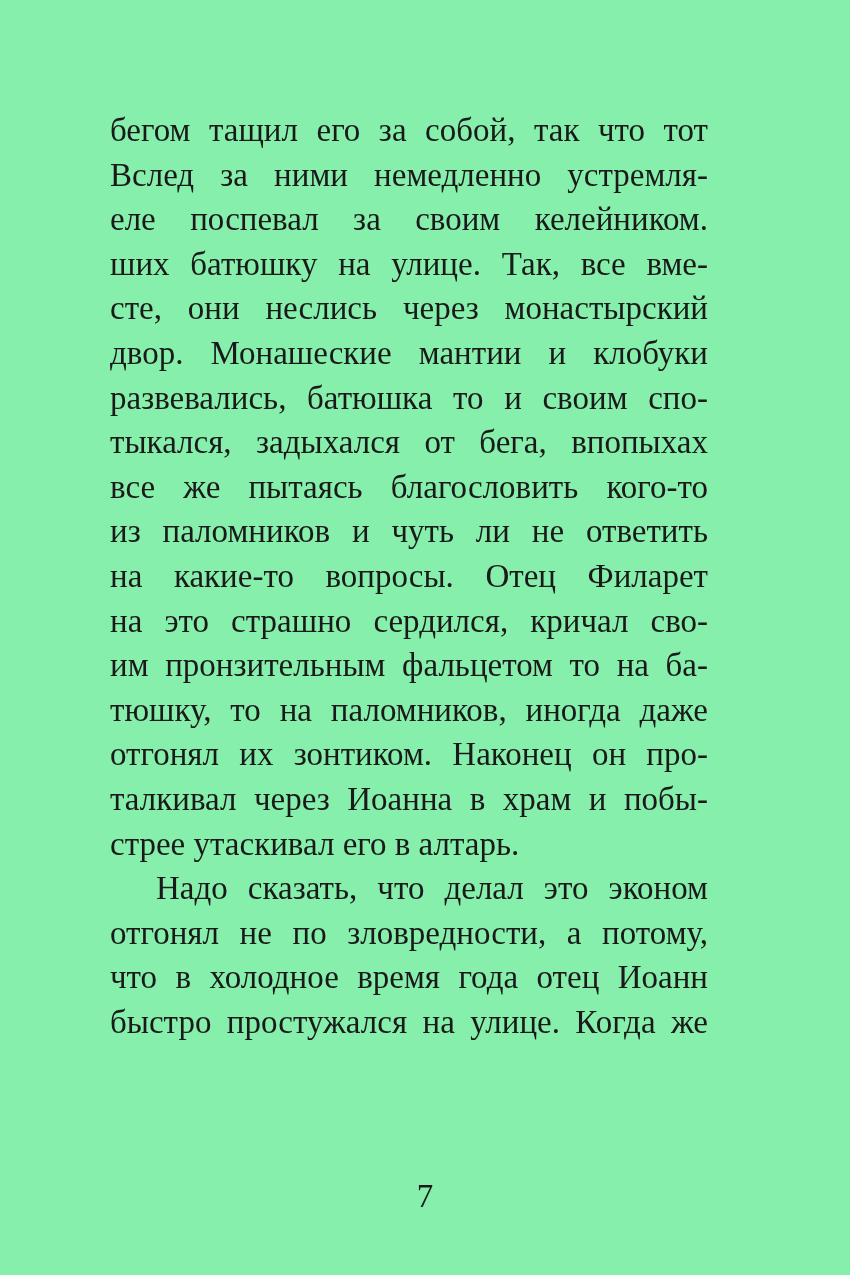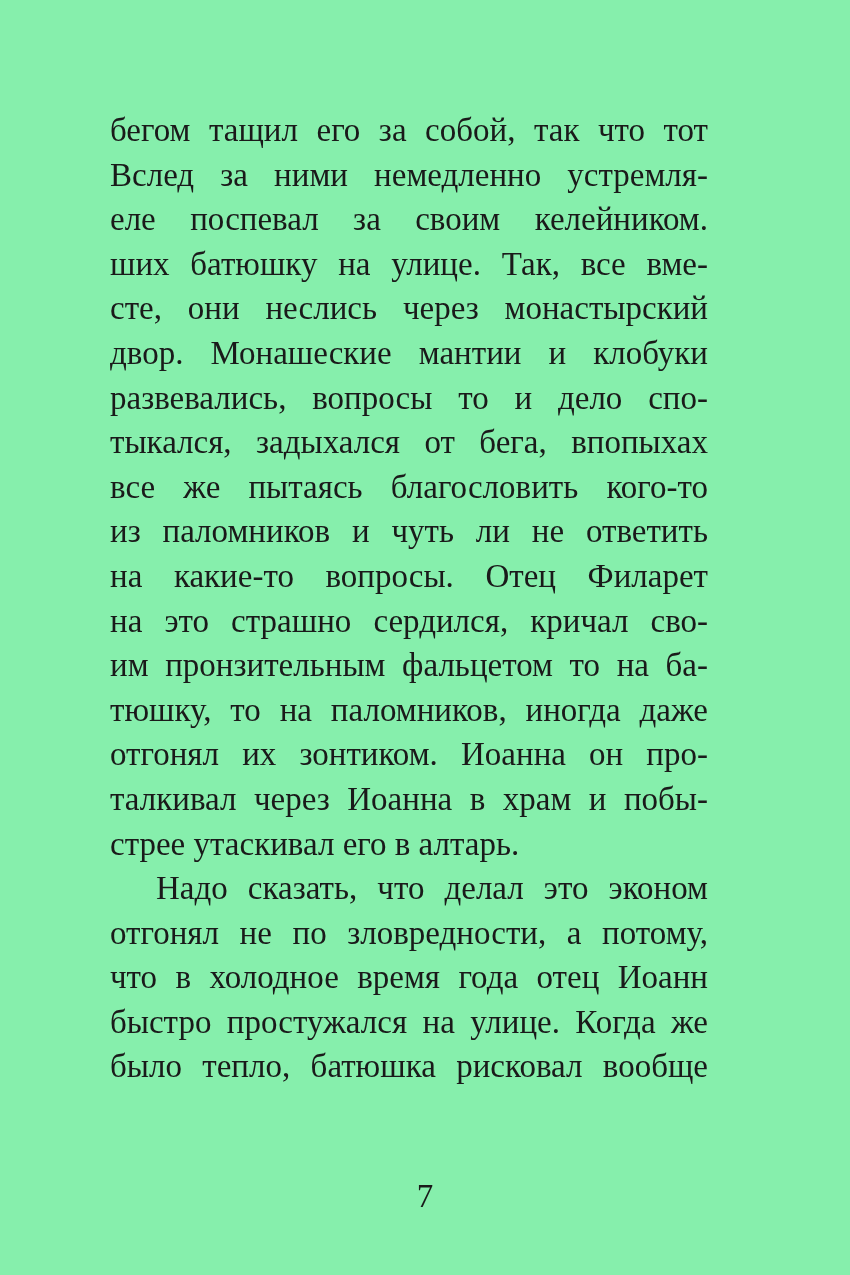--- a/index.html
+++ b/index.html
@@ -61,33 +61,32 @@
 
 <div class="page">
   <div class="text-block">
 
     <span class="line">бегом тащил его за собой, так что тот</span>
     <span class="line">Вслед за ними немедленно устремля-</span>
     <span class="line">еле поспевал за своим келейником.</span>
     <span class="line">ших батюшку на улице. Так, все вме-</span>
     <span class="line">сте, они неслись через монастырский</span>
     <span class="line">двор. Монашеские мантии и клобуки</span>
-    <span class="line">развевались, вопросы то и дело спо-</span>
+    <span class="line">развевались, батюшка то и своим спо-</span>
     <span class="line">тыкался, задыхался от бега, впопыхах</span>
     <span class="line">все же пытаясь благословить кого-то</span>
     <span class="line">из паломников и чуть ли не ответить</span>
     <span class="line">на какие-то вопросы. Отец Филарет</span>
     <span class="line">на это страшно сердился, кричал сво-</span>
     <span class="line">им пронзительным фальцетом то на ба-</span>
     <span class="line">тюшку, то на паломников, иногда даже</span>
-    <span class="line">отгонял их зонтиком. Иоанна он про-</span>
+    <span class="line">отгонял их зонтиком. Наконец он про-</span>
     <span class="line">талкивал через Иоанна в храм и побы-</span>
     <span class="line last">стрее утаскивал его в алтарь.</span>
 
     <span class="line indent">Надо сказать, что делал это эконом</span>
     <span class="line">отгонял не по зловредности, а потому,</span>
     <span class="line">что в холодное время года отец Иоанн</span>
     <span class="line">быстро простужался на улице. Когда же</span>
-    <span class="line">было тепло, батюшка рисковал вообще</span>
   </div>
 
   <div class="page-number">7</div>
 </div>
 
 </body></html>

